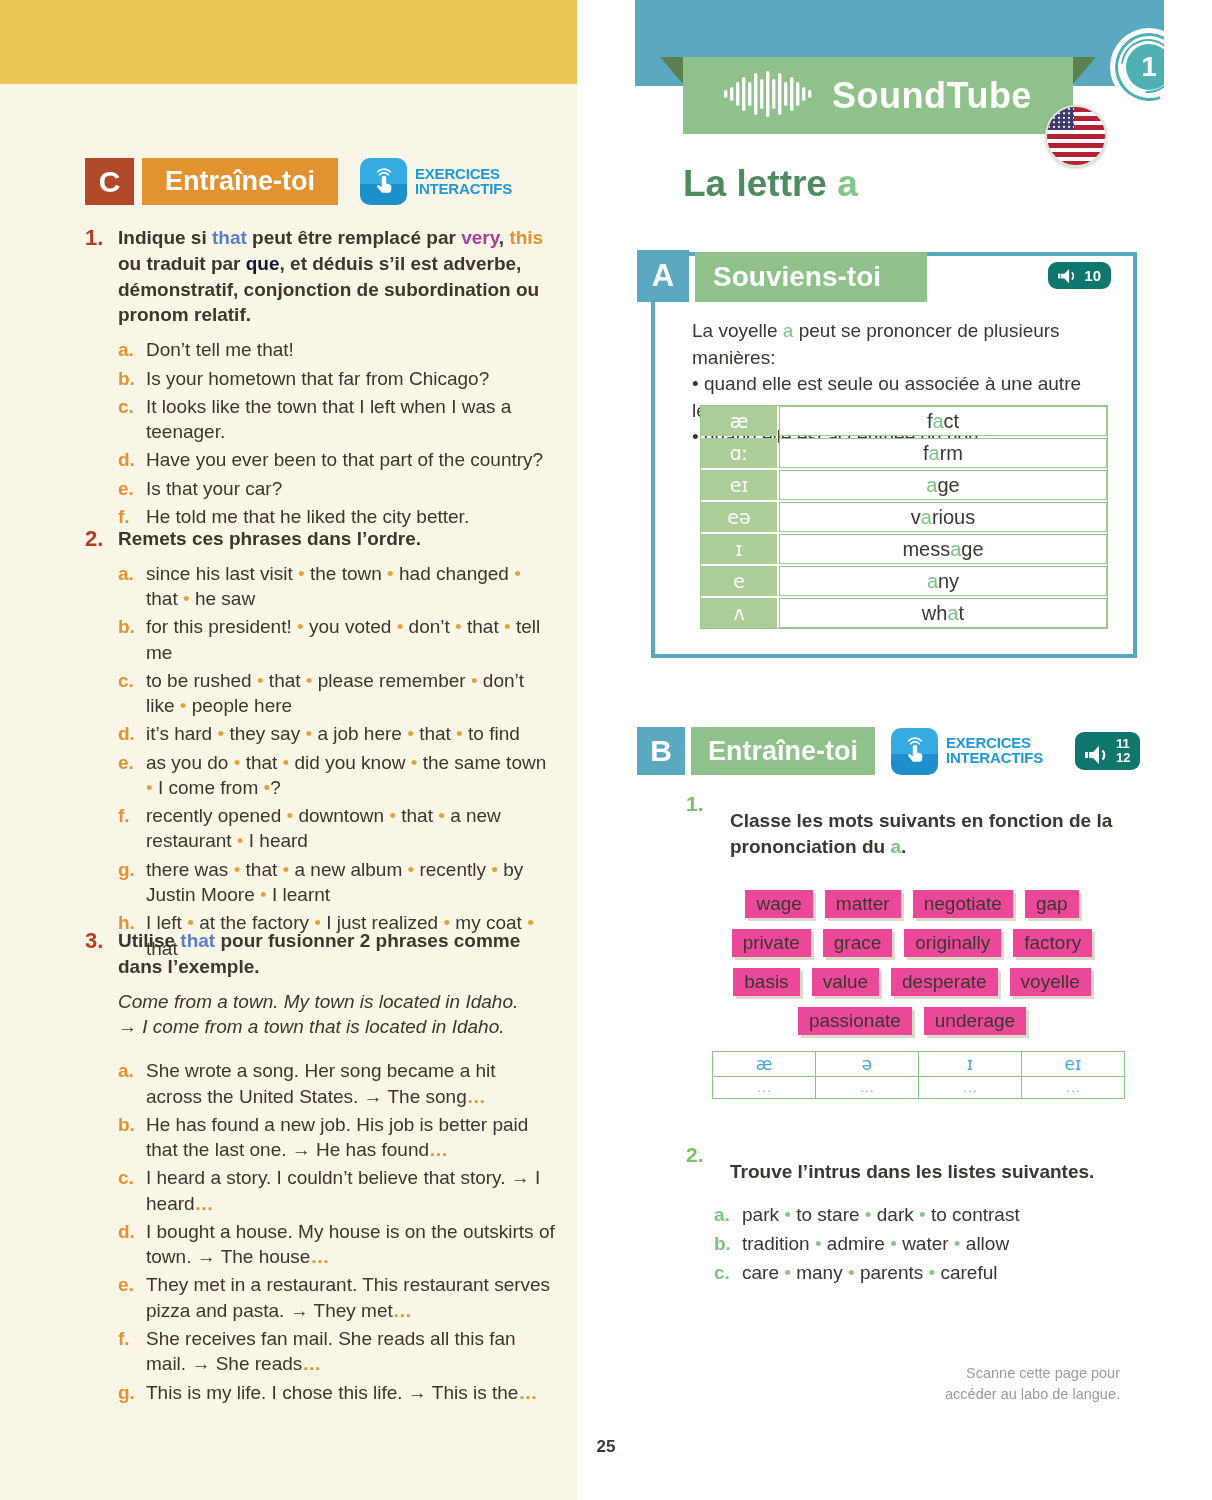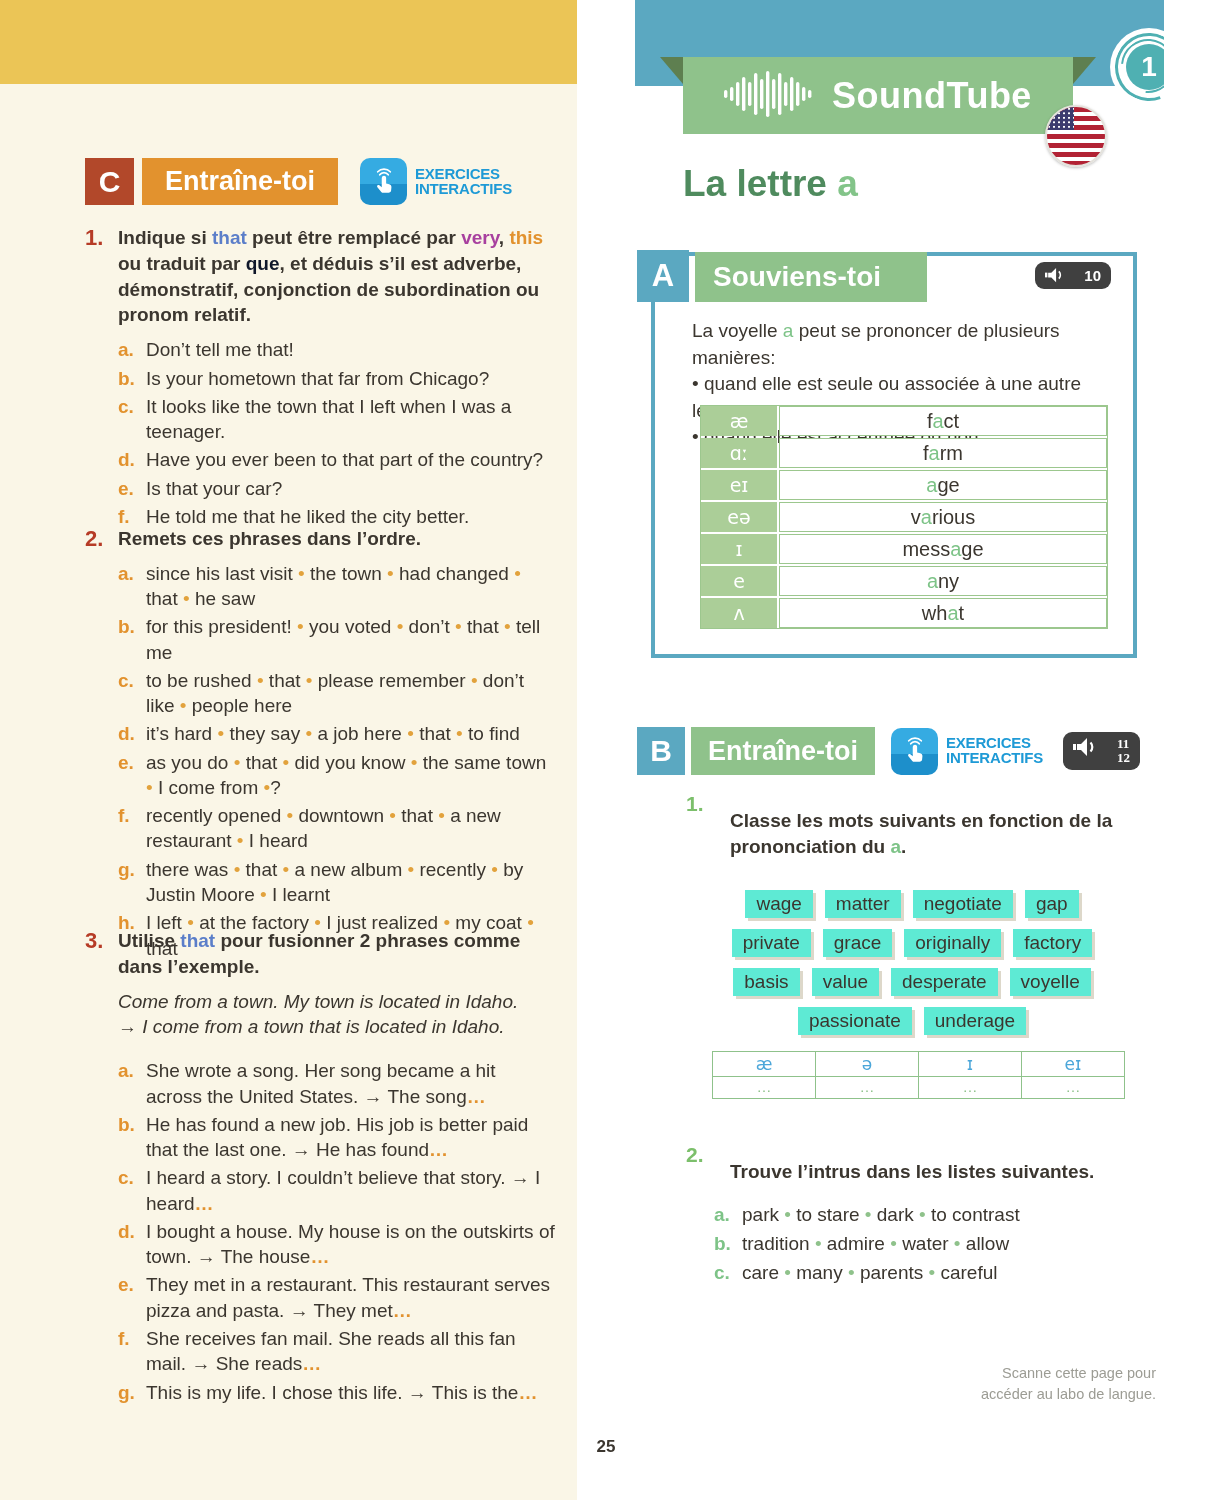--- a/index.html
+++ b/index.html
@@ -28,21 +28,21 @@
 
   .flag{position:absolute;left:1045px;top:105px;width:58px;height:58px;border-radius:50%;
     background:repeating-linear-gradient(#B22234 0 4.5px,#fff 4.5px 9px);border:2px solid #E4E2DC;overflow:hidden;box-shadow:0 1px 3px rgba(0,0,0,.25);}
   .flag .canton{position:absolute;left:0;top:0;width:27px;height:23px;background:#3C3B6E;
     background-image:radial-gradient(circle at 2px 2px,#fff 1px,transparent 1.2px);background-size:5px 4.5px;}
 
   .heading{position:absolute;left:683px;top:163px;font-size:37px;font-weight:bold;color:#4F8B5E;}
 
   
   .letter-box{display:flex;align-items:center;justify-content:center;color:#fff;font-weight:bold;}
-  .audio-badge{background:#404040;border-radius:9px;color:#fff;display:inline-flex;align-items:flex-start;gap:20px;padding:5px 10px;font-weight:bold;}
+  .audio-badge{background:#0f766e;border-radius:9px;color:#fff;display:inline-flex;align-items:flex-end;gap:7px;padding:5px 10px;font-weight:bold;}
   .audio-badge svg{display:block;}
 
   
   .c-header{position:absolute;left:85px;top:158px;display:flex;align-items:center;}
   .c-box{width:49px;height:47px;background:#B2482A;font-size:30px;}
   .c-title{width:196px;height:47px;background:#E2922E;color:#fff;font-size:27px;font-weight:bold;
     display:flex;align-items:center;justify-content:center;margin-left:8px;}
   .int-btn{display:flex;align-items:center;margin-left:22px;cursor:pointer;}
   .touch-icon{width:47px;height:47px;border-radius:10px;background:linear-gradient(#35ABE2 55%,#1D8FCB 55%);
     display:flex;align-items:center;justify-content:center;}
@@ -75,39 +75,39 @@
   .acell-sym{width:76px;background:#ABCE98;color:#fff;display:flex;align-items:center;justify-content:center;
     font-family:"DejaVu Sans",sans-serif;font-size:19px;margin-right:2px;}
   .acell-word{flex:1;background:#fff;border:1px solid #9CC78E;display:flex;align-items:center;justify-content:center;font-size:20px;}
 
   
   .b-header{position:absolute;left:637px;top:727px;display:flex;align-items:center;}
   .b-box{width:48px;height:48px;background:#5BA8C1;font-size:30px;}
   .b-title{width:184px;height:48px;background:#8FC28B;color:#fff;font-size:27px;font-weight:bold;
     display:flex;align-items:center;justify-content:center;margin-left:6px;}
   .b-header .int-btn{margin-left:16px;}
-  .b-audio{margin-left:20px;font-size:13px;font-family:Liberation Serif, serif;}
+  .b-audio{margin-left:32px;font-size:13px;}
   .b-audio .nums{display:flex;flex-direction:column;line-height:1.05;font-size:13px;}
 
   .b-content{position:absolute;left:686px;top:792px;width:452px;}
   .bex{display:grid;grid-template-columns:28px 1fr;}
   .bexnum{font-size:21px;font-weight:bold;color:#7CBF6B;}
   .bintro{margin:16px;font-size:19px;font-weight:bold;line-height:1.38;}
   .chips{text-align:center;margin-top:14px;}
   .chip-row{margin-bottom:11px;}
-  .chip{display:inline-block;background:#5eead4;box-shadow:3px 3px 0 #DDD8CA;padding:3px 11px;font-size:19px;margin:0 6px;}
+  .chip{display:inline-block;background:#ec4899;box-shadow:3px 3px 0 #DDD8CA;padding:3px 11px;font-size:19px;margin:0 6px;}
   .b-table{display:grid;grid-template-columns:repeat(4,1fr);width:412px;margin:16px 0 0 27px;}
   .b-table .hcell{border:1px solid #8FC28B;color:#4BA6D9;font-family:"DejaVu Sans",sans-serif;font-size:17px;
     text-align:center;padding:2px 0;margin:0 0 -1px -1px;}
   .b-table .dcell{border:1px solid #8FC28B;color:#8FC28B;font-size:15px;text-align:center;padding:1px 0 3px 0;margin-left:-1px;}
   .bex2{margin-top:44px;}
   .bex2 .item{margin-bottom:4px;}
   .bex2 .item .letter{color:#7DC387;}
 
-  .note{position:absolute;left:856px;top:1363px;width:300px;text-align:right;color:#9C9C94;font-size:14.5px;line-height:1.42;}
+  .note{position:absolute;left:820px;top:1363px;width:300px;text-align:right;color:#9C9C94;font-size:14.5px;line-height:1.42;}
   .page-num{position:absolute;left:0;top:1437px;width:1212px;text-align:center;font-size:17px;font-weight:bold;color:#3B362F;}
 </style>
 </head>
 <body>
 
 <div class="page">
   <div class="left-col-bg"></div>
   <div class="yellow-band"></div>
   <div class="teal-band"></div>
 

